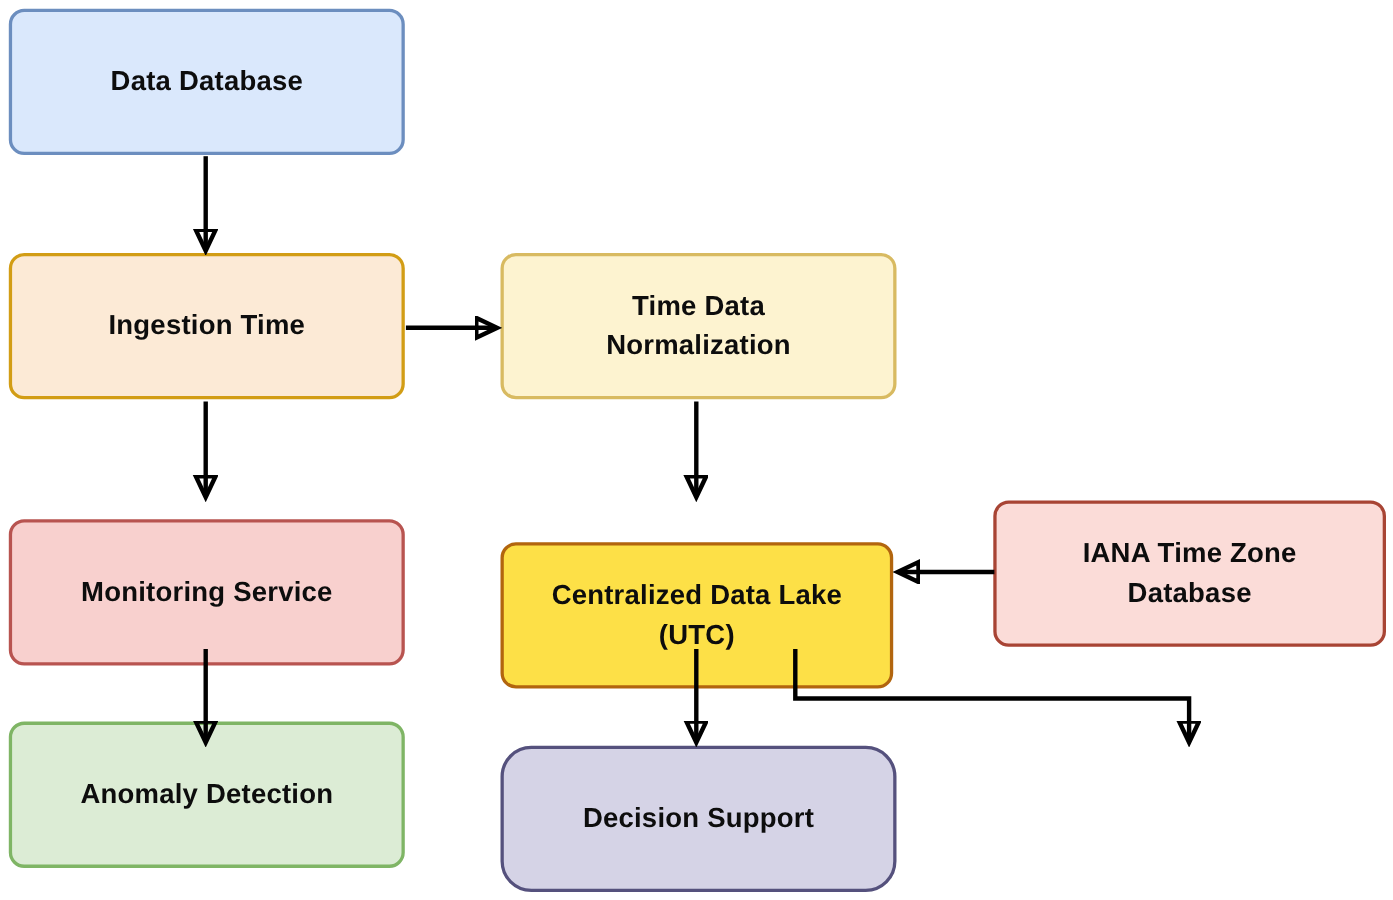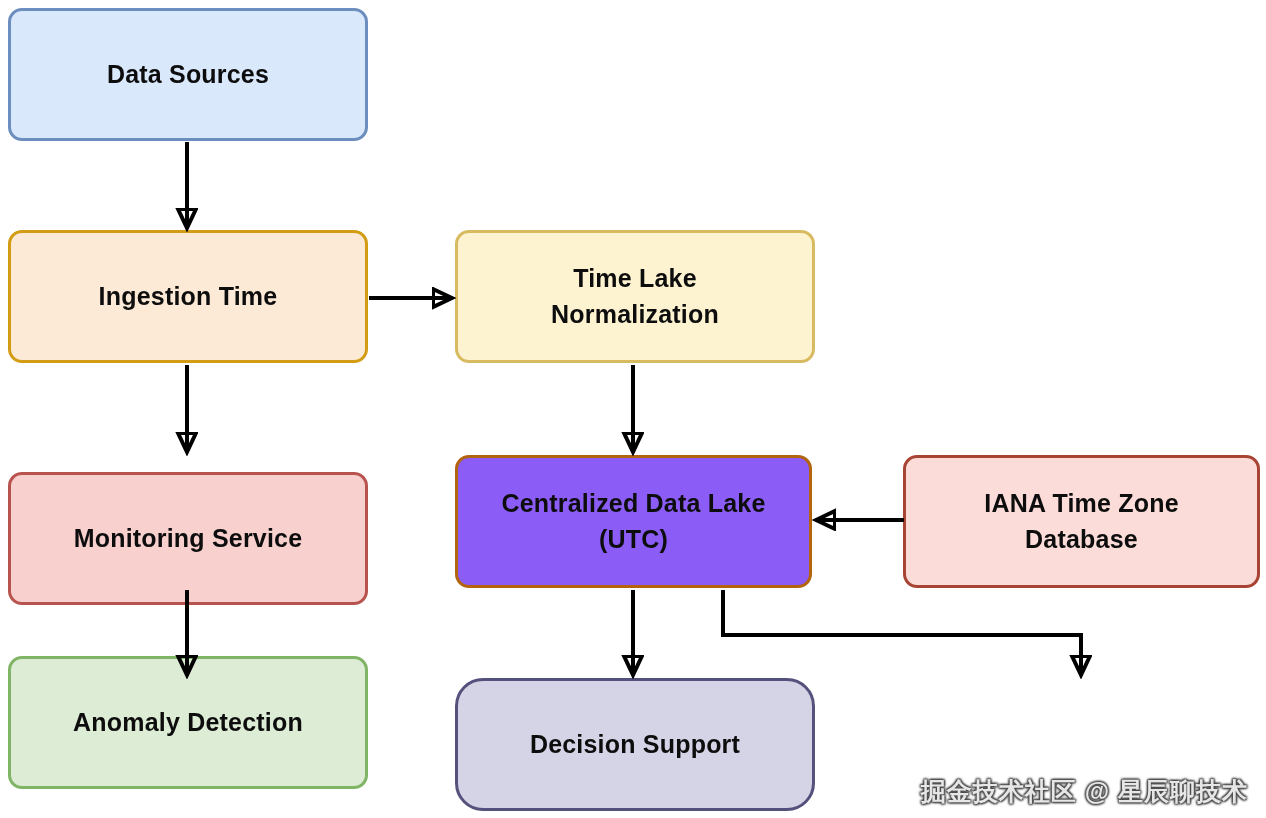--- a/index.html
+++ b/index.html
@@ -11,43 +11,43 @@
     position:absolute;box-sizing:border-box;
     border:3.5px solid #000;border-radius:14px;
     display:flex;align-items:center;justify-content:center;
     text-align:center;font-weight:bold;font-size:25px;line-height:1.42;
     color:#0d0d0d;white-space:pre-line;letter-spacing:.2px;
   }
   .c-blue  {background:#dae8fc;border-color:#6c8ebf;}
   .c-orange{background:#fcead6;border-color:#d29d15;}
   .c-yellow{background:#fdf3d0;border-color:#d8ba61;}
   .c-red   {background:#f8d0ce;border-color:#b85450;}
-  .c-lake  {background:#8b5cf6;border-color:#b2650e;}
+  .c-lake  {background:#fde047;border-color:#b2650e;margin-top:38px;}
   .c-iana  {background:#fbdcd8;border-color:#a84434;}
   .c-green {background:#dcecd5;border-color:#7fb565;}
   .c-purple{background:#d5d3e6;border-color:#55517d;border-radius:28px;}
   svg.edges{position:absolute;left:0;top:0;width:1266px;height:818px;pointer-events:none;}
   svg.edges path{stroke:#000000;stroke-width:4;fill:none;}
   .watermark{
     position:absolute;right:18px;bottom:10px;
     font-size:25px;font-weight:bold;letter-spacing:1px;
     color:rgba(244,244,244,0.92);
     text-shadow:1px 1px 2px #4a4a4a,-1px -1px 2px #4a4a4a,1px -1px 2px #4a4a4a,-1px 1px 2px #4a4a4a,0 0 3px #555555;
   }
 </style>
 </head>
 <body>
 
 <div class="canvas">
 
-  <div class="node c-blue" style="left:8px;  top:8px;  width:360px;height:133px;">Data Sources</div>
+  <div class="node c-blue" style="left:8px;  top:8px;  width:360px;height:133px;">Data Database</div>
 
   <div class="node c-orange" style="left:8px;  top:230px;width:360px;height:133px;">Ingestion Time</div>
 
-  <div class="node c-yellow" style="left:455px;top:230px;width:360px;height:133px;">Time Lake
+  <div class="node c-yellow" style="left:455px;top:230px;width:360px;height:133px;">Time Data
 Normalization</div>
 
   <div class="node c-red" style="left:8px;  top:472px;width:360px;height:133px;">Monitoring Service</div>
 
   <div class="node c-lake" style="left:455px;top:455px;width:357px;height:133px;">Centralized Data Lake
 (UTC)</div>
 
   <div class="node c-iana" style="left:903px;top:455px;width:357px;height:133px;">IANA Time Zone
 Database</div>
 
@@ -65,14 +65,13 @@
     <path d="M187,142 L187,227" marker-end="url(#arrow)"></path>
     <path d="M369,298 L451,298" marker-end="url(#arrow)"></path>
     <path d="M187,365 L187,451" marker-end="url(#arrow)"></path>
     <path d="M633,365 L633,451" marker-end="url(#arrow)"></path>
     <path d="M904,520 L817,520" marker-end="url(#arrow)"></path>
     <path d="M187,590 L187,674" marker-end="url(#arrow)"></path>
     <path d="M633,590 L633,674" marker-end="url(#arrow)"></path>
     <path d="M723,590 L723,635 L1081,635 L1081,674" marker-end="url(#arrow)"></path>
   </svg>
 
-  <div class="watermark">掘金技术社区 @ 星辰聊技术</div>
 </div>
 
 </body></html>

